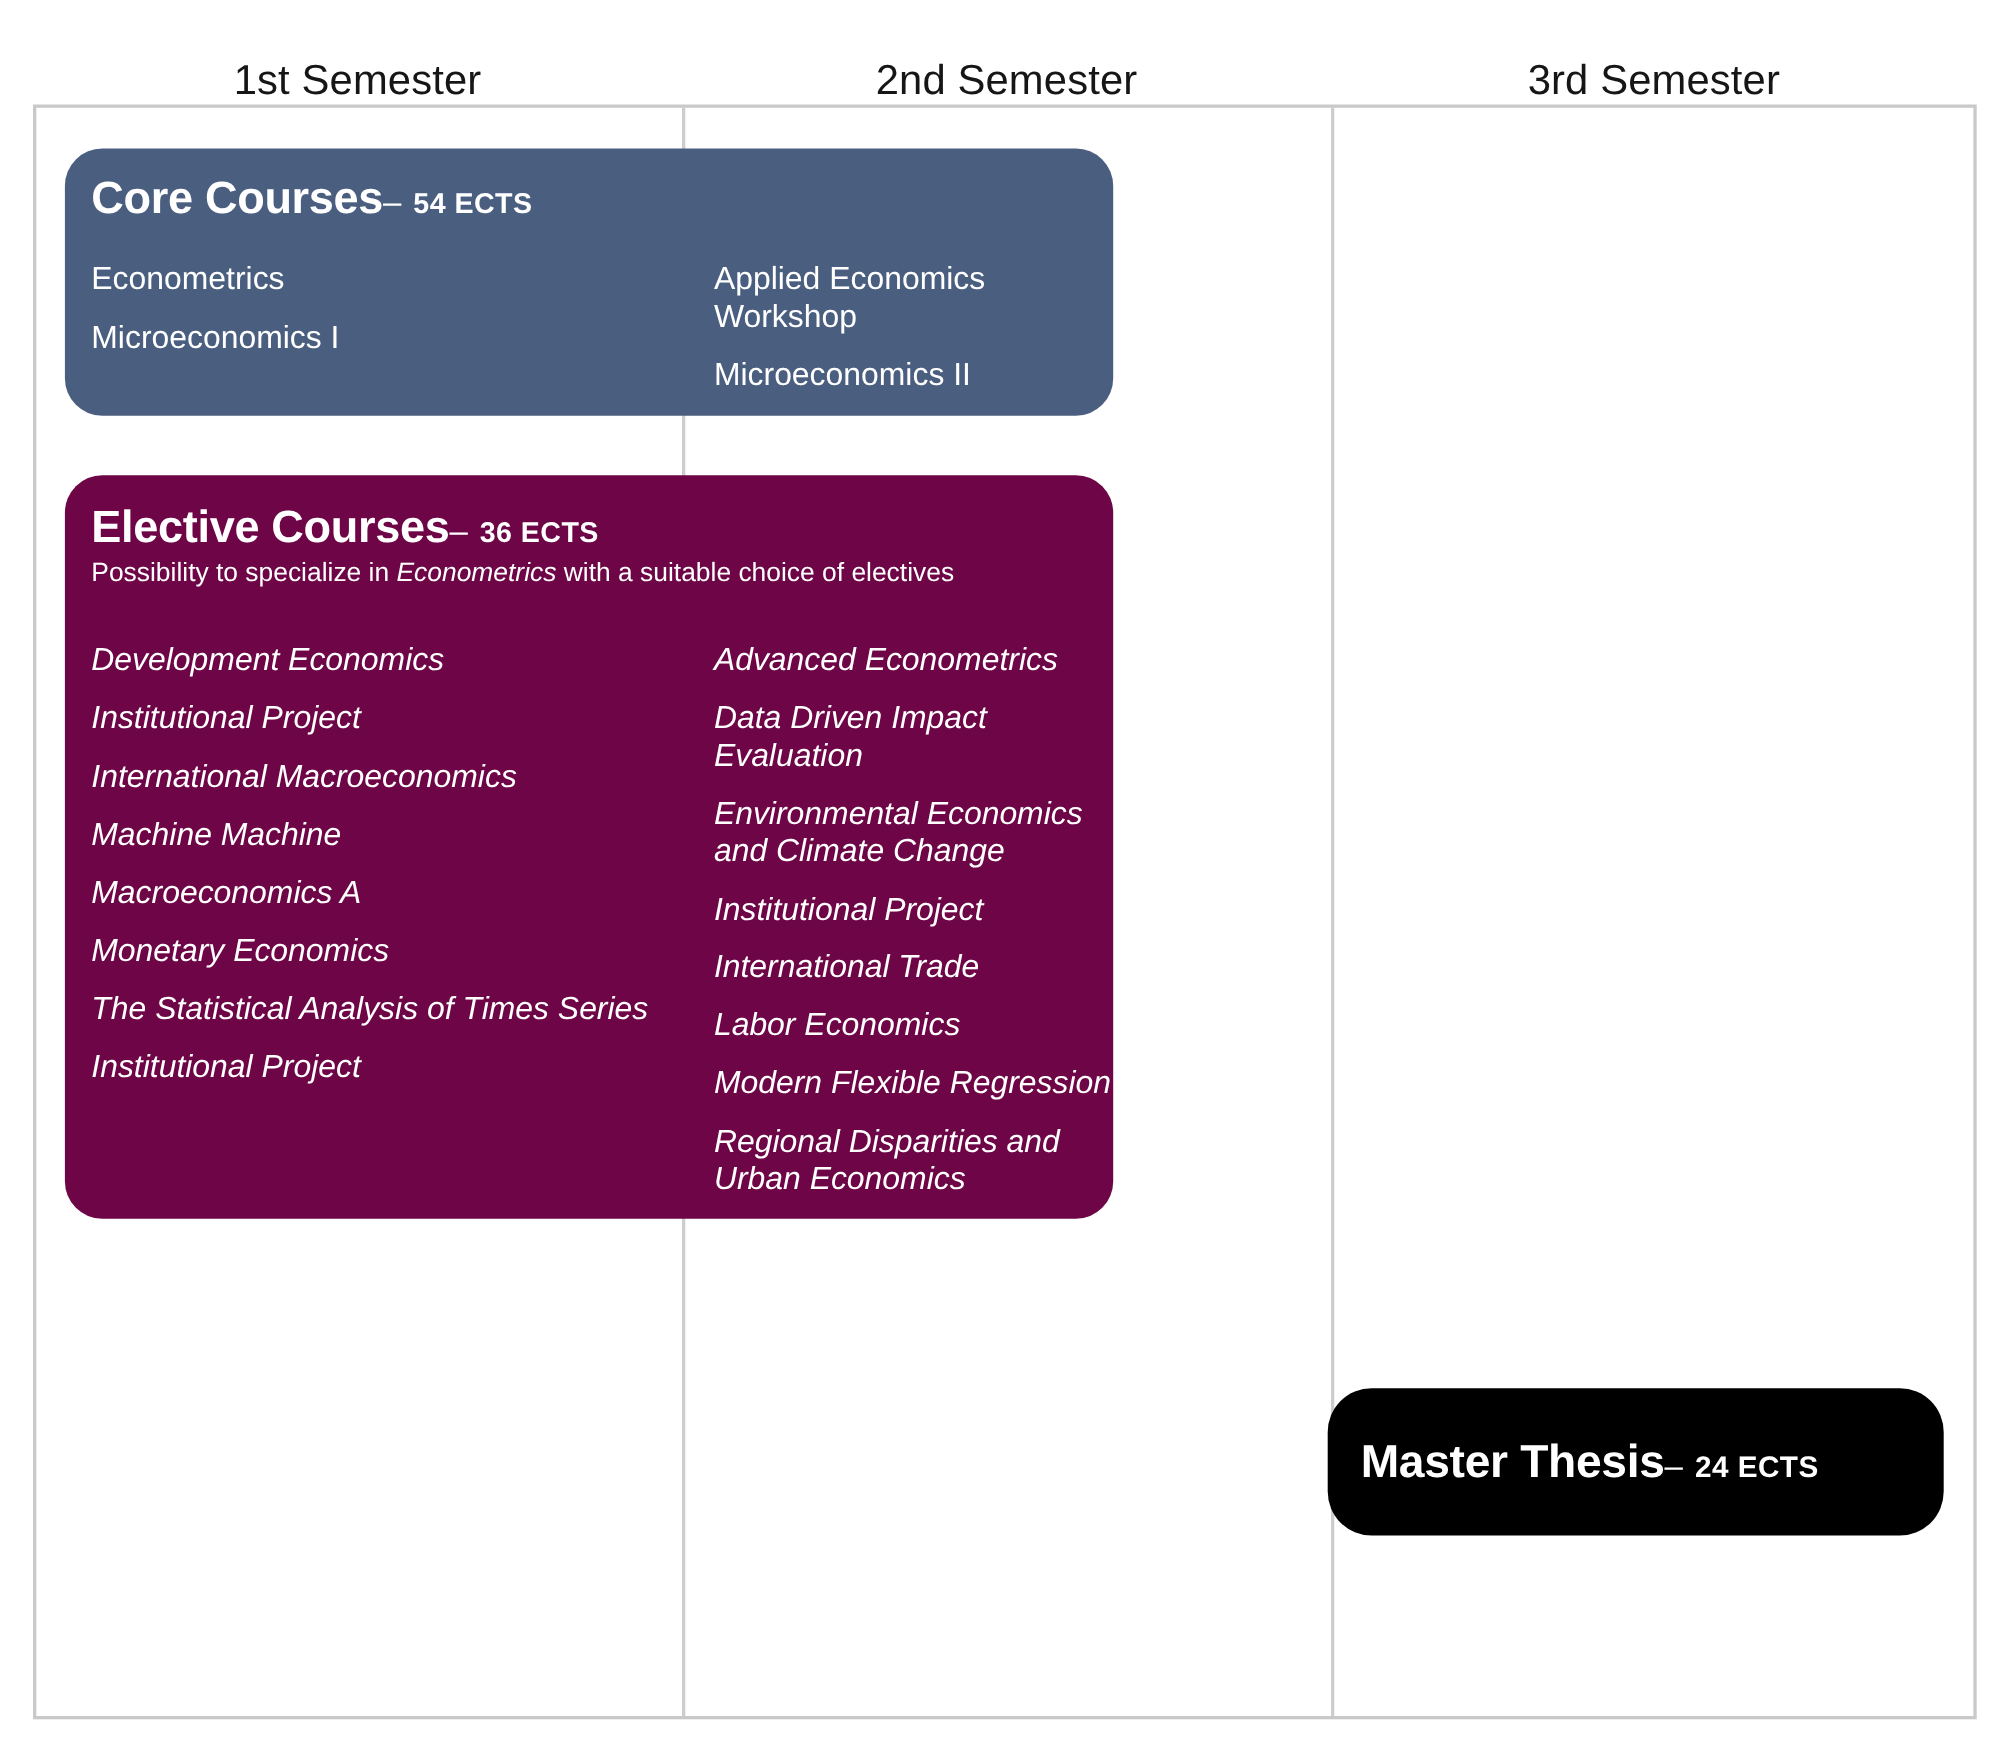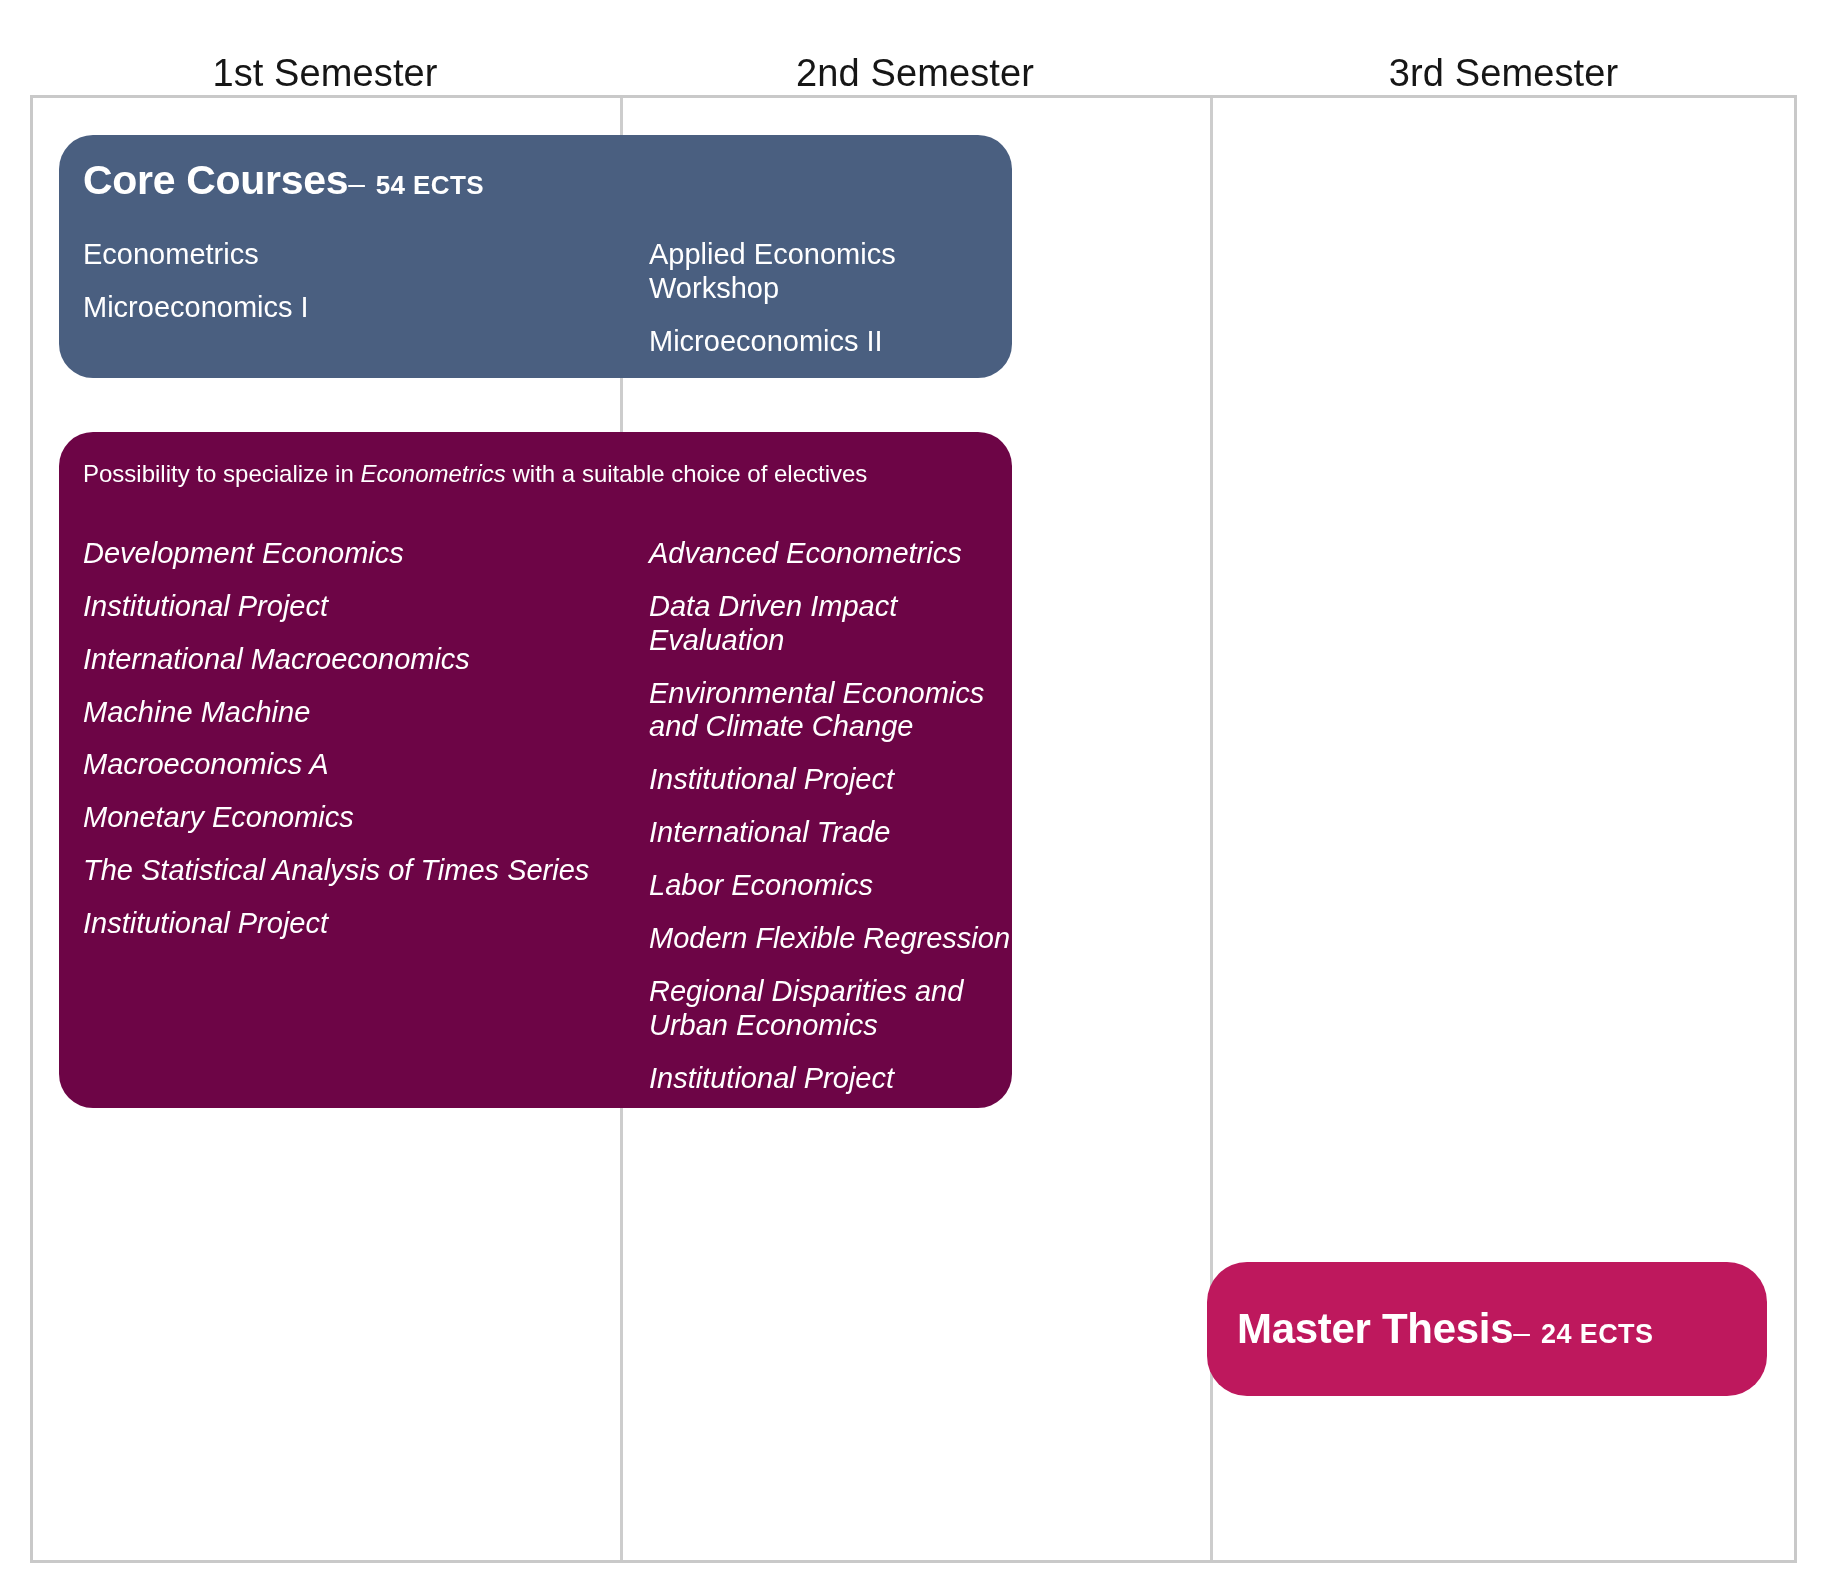--- a/index.html
+++ b/index.html
@@ -93,21 +93,21 @@
     background: #6d0546;
     padding: 24px 0 0 0;
   }
 
   
   .card-thesis {
     left: 1207px;
     top: 1262px;
     width: 560px;
     height: 134px;
-    background: #be185d;
+    background: #000000;
     display: flex;
     align-items: center;
     border-radius: 40px;
   }
 
   
   .card-title {
     margin: 0;
     padding: 0 0 0 24px;
     font-size: 41px;
@@ -206,20 +206,23 @@
         <div class="course-item">Microeconomics I</div>
       </div>
       <div class="course-col right">
         <div class="course-item">Applied Economics Workshop</div>
         <div class="course-item">Microeconomics II</div>
       </div>
     </div>
   </div>
 
   <div class="card card-elective">
+    <h2 class="card-title">
+      <span>Elective Courses</span><span class="dash">–</span>&nbsp;<span class="ects">36 ECTS</span>
+    </h2>
     <p class="card-subtitle"><span>Possibility to specialize in </span><span class="it">Econometrics</span><span> with a suitable choice of electives</span></p>
 
     <div class="course-cols elective-lists">
       <div class="course-col left">
         <div class="course-item">Development Economics</div>
         <div class="course-item">Institutional Project</div>
         <div class="course-item">International Macroeconomics</div>
         <div class="course-item">Machine Machine</div>
         <div class="course-item">Macroeconomics A</div>
         <div class="course-item">Monetary Economics</div>

